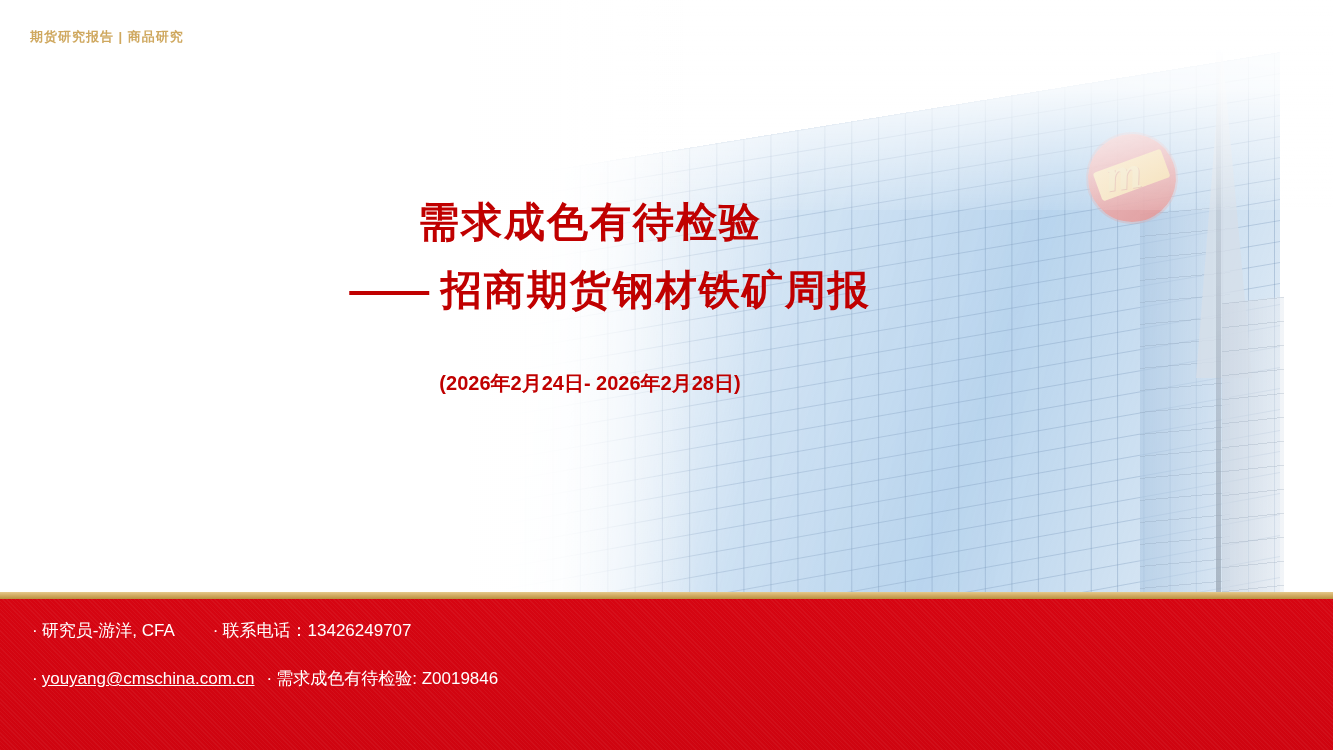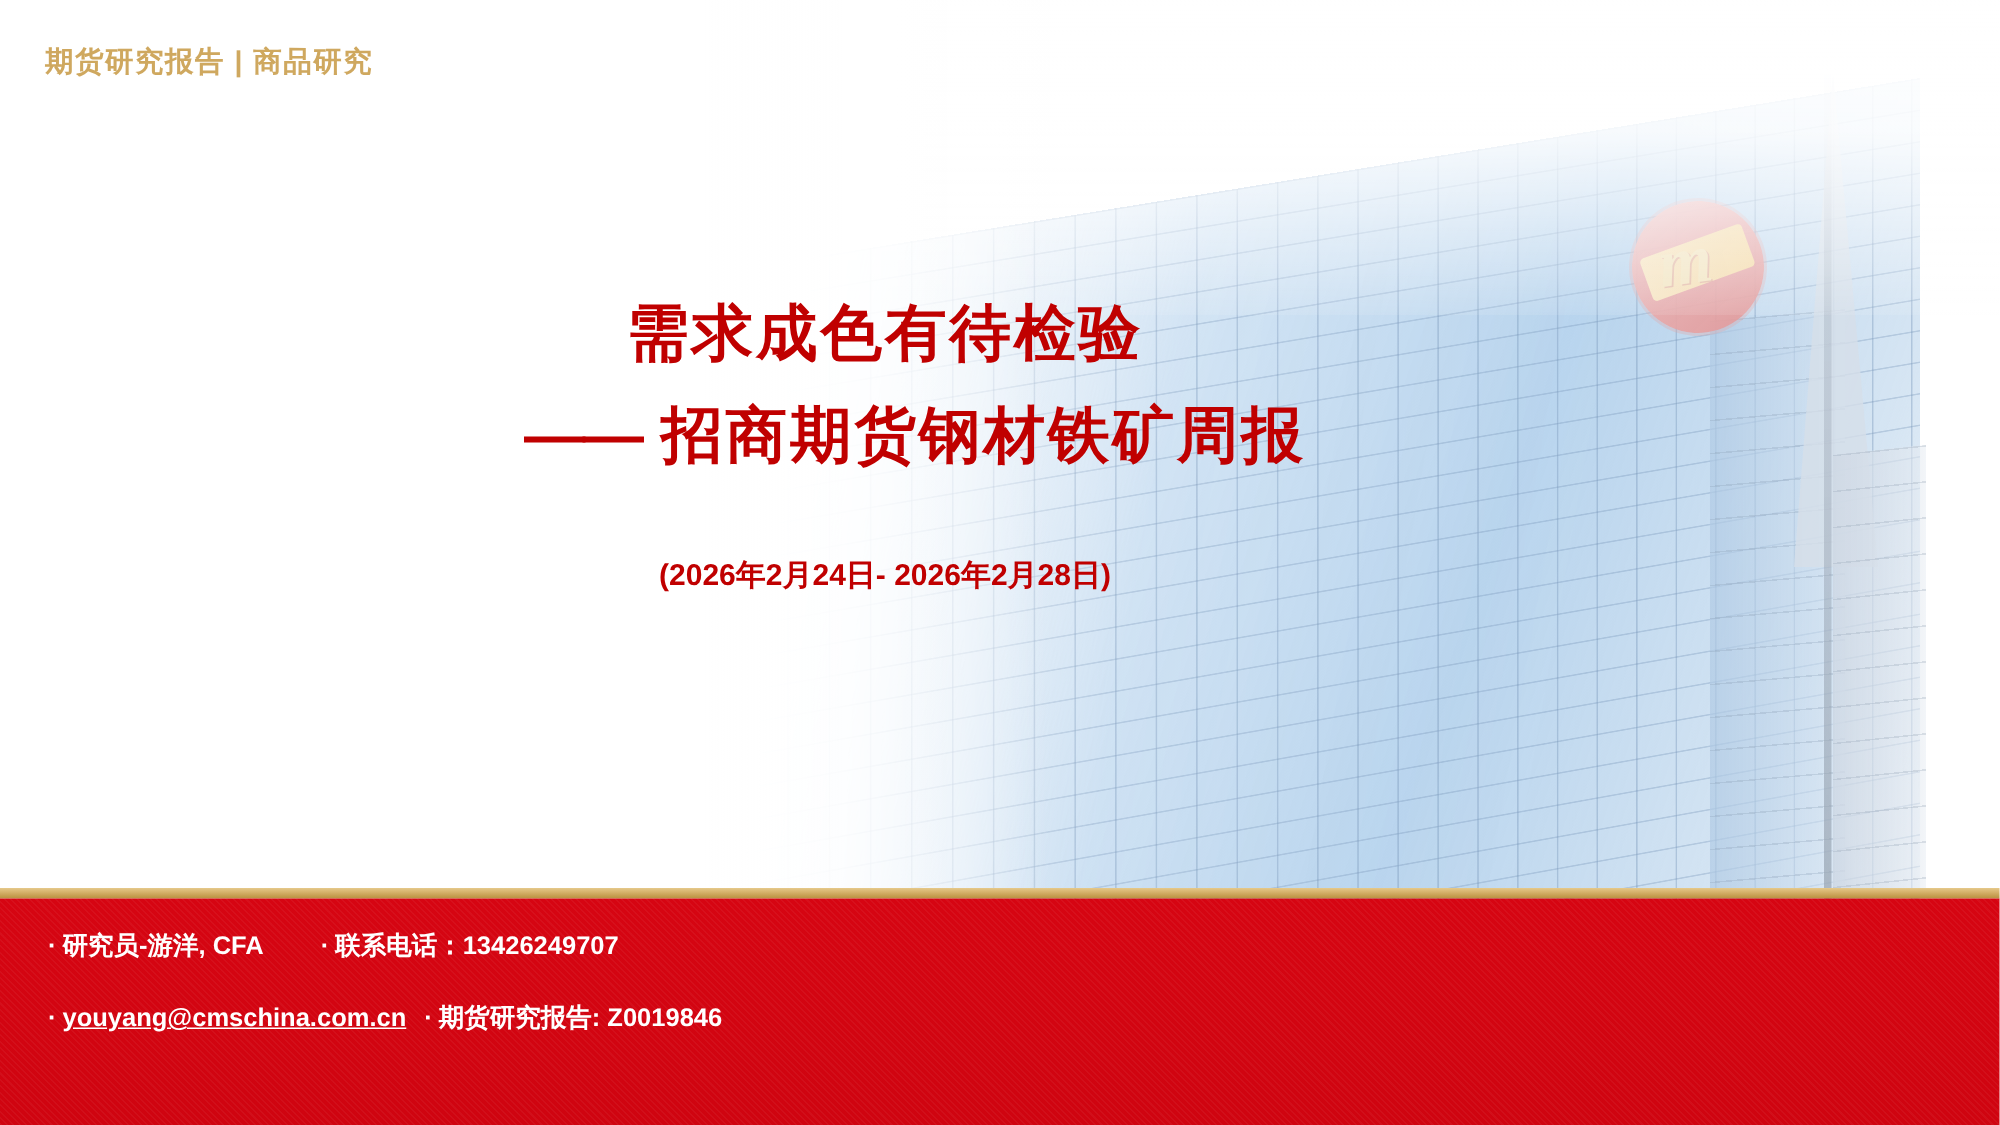--- a/index.html
+++ b/index.html
@@ -139,21 +139,21 @@
     font-size: 46px;
     color: rgba(242,229,195,0.98);
     text-shadow: 1px 1px 0 rgba(215,160,160,0.55);
   }
 
   
   .header-label {
     position: absolute;
     left: 30px;
     top: 28px;
-    font-size: 19px;
+    font-size: 13px;
     font-weight: bold;
     letter-spacing: 1px;
     color: #cfa85f;
     white-space: nowrap;
   }
 
   
   .title-block {
     position: absolute;
     left: 0;
@@ -223,21 +223,20 @@
     position: absolute;
     left: 32px;
     top: 22px;
     color: #ffffff;
   }
   .footer-row {
     font-size: 17px;
     line-height: 1.2;
     white-space: nowrap;
     margin-bottom: 28px;
-    font-weight: bold;
   }
   .bullet {
     display: inline-block;
     margin-right: 4px;
   }
   .gap-seg {
     display: inline-block;
     width: 38px;
   }
   .gap-seg-sm {
@@ -278,19 +277,19 @@
   <div class="date-range">(2026年2月24日- 2026年2月28日)</div>
 
   <div class="gold-strip"></div>
   <div class="footer-band">
 
     <div class="footer-lines">
       <div class="footer-row">
         <span class="bullet">·</span><span>研究员-游洋, CFA</span><span class="gap-seg"></span><span class="bullet">·</span><span>联系电话：13426249707</span>
       </div>
       <div class="footer-row">
-        <span class="bullet">·</span><span class="email-link">youyang@cmschina.com.cn</span><span class="gap-seg-sm"></span><span class="bullet">·</span><span>期货研究报告: Z0019846</span>
+        <span class="bullet">·</span><span class="email-link">youyang@cmschina.com.cn</span><span class="gap-seg-sm"></span><span class="bullet">·</span><span>需求成色有待检验: Z0019846</span>
       </div>
     </div>
 
   </div>
 
 </div>
 
 </body></html>

